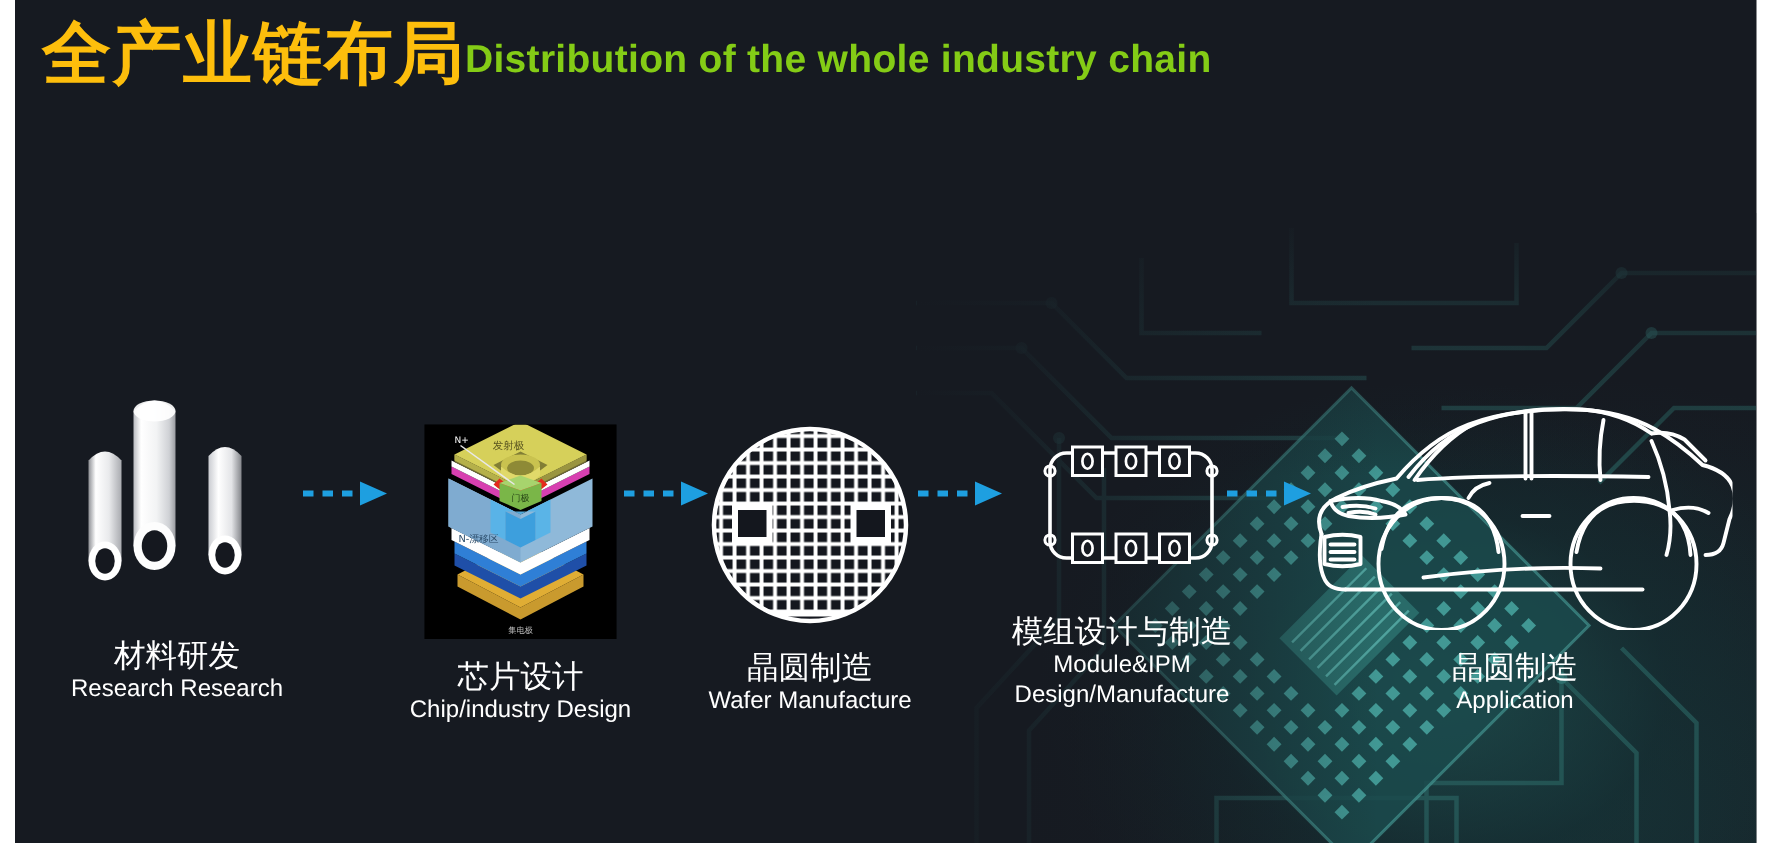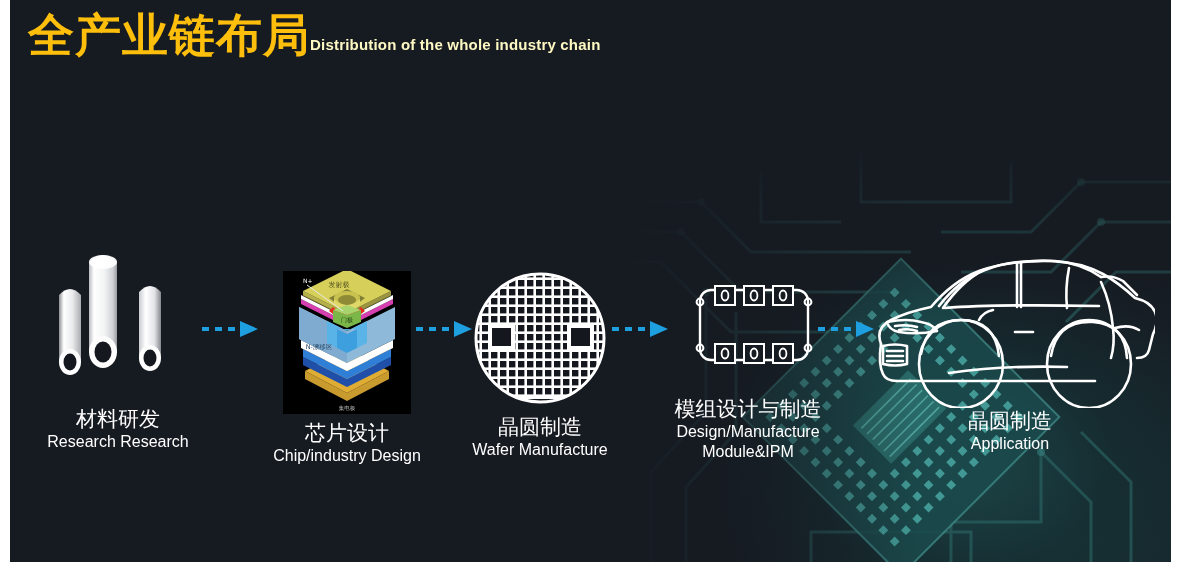--- a/index.html
+++ b/index.html
@@ -26,27 +26,27 @@
                linear-gradient(to bottom, #161a21 0%, rgba(22,26,33,.55) 16%, rgba(22,26,33,0) 42%);
   }
 
   
   #heading{position:absolute; left:18px; top:12px; display:flex; align-items:flex-end; }
   #title-cn{
     font-size:46px; font-weight:bold; color:#fdbe0c; letter-spacing:1px;
     line-height:1; font-family:"DejaVu Sans","Liberation Sans",sans-serif;
   }
   #title-en{
-    font-size:15px; font-weight:bold; color:#fef9c3; line-height:1;
+    font-size:26px; font-weight:bold; color:#84cc16; line-height:1;
     position:relative; top:-6px; letter-spacing:.2px;
   }
 
   
   .stage{position:absolute; text-align:center;}
-  .art{position:relative; margin:0 auto;}
+  .art{position:relative; margin:12px auto;}
   .cap{margin-top:6px;}
   .cap .cn{
     font-size:21px; color:#ffffff; line-height:1.25; white-space:nowrap;
     font-family:"DejaVu Sans","Liberation Sans",sans-serif;
   }
   .cap .en{font-size:16px; color:#ffffff; line-height:1.22; white-space:nowrap;}
 
   
   .arrow{position:absolute; width:62px; height:22px;}
 
@@ -397,22 +397,22 @@
           <ellipse cx="66" cy="13.5" rx="3.4" ry="5"></ellipse>
           <ellipse cx="95" cy="13.5" rx="3.4" ry="5"></ellipse>
           <ellipse cx="37" cy="71.5" rx="3.4" ry="5"></ellipse>
           <ellipse cx="66" cy="71.5" rx="3.4" ry="5"></ellipse>
           <ellipse cx="95" cy="71.5" rx="3.4" ry="5"></ellipse>
         </g>
       </svg>
     </div>
     <div class="cap" style="margin-top:28px;">
       <div class="cn">模组设计与制造</div>
+      <div class="en">Module&amp;IPM</div>
       <div class="en">Design/Manufacture</div>
-      <div class="en">Module&amp;IPM</div>
     </div>
   </div>
 
   <div class="arrow" style="left:806px; top:318px;">
     <svg width="62" height="22" viewBox="0 0 62 22">
       <line x1="2" y1="11" x2="40" y2="11" stroke="#1e9fe0" stroke-width="4" stroke-dasharray="7 6"></line>
       <polygon points="40,3 58,11 40,19" fill="#1e9fe0"></polygon>
     </svg>
   </div>
 

